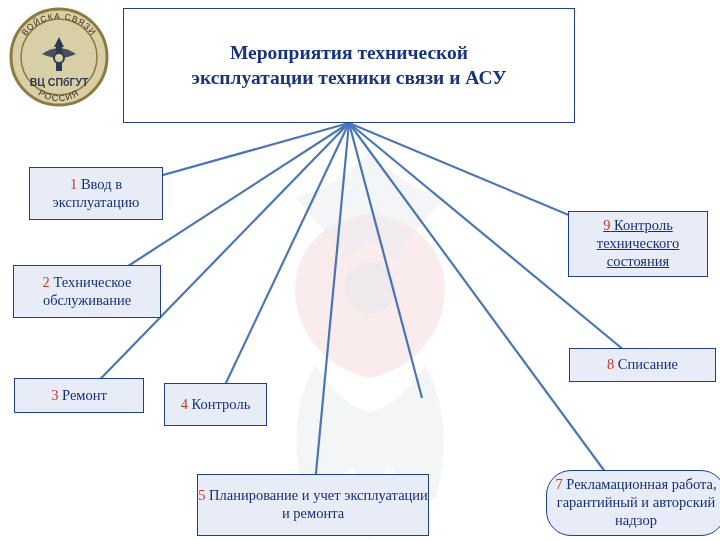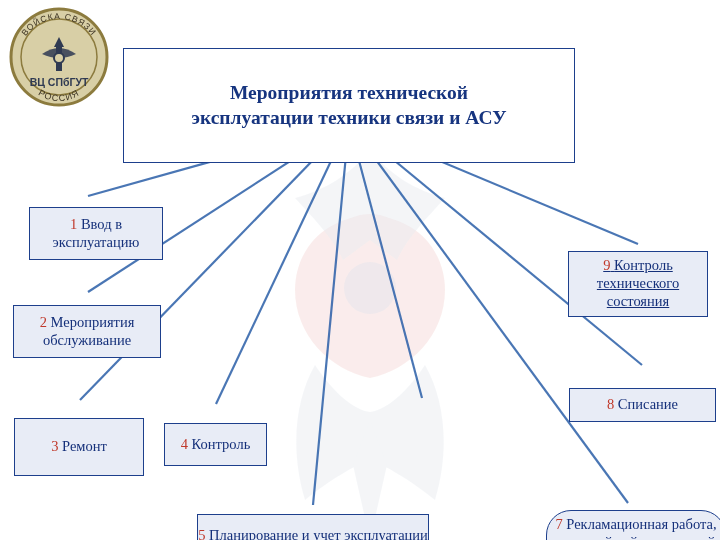--- a/index.html
+++ b/index.html
@@ -55,38 +55,37 @@
     border: 1px solid #1d3f8c;
     background: #e8ecf6;
     color: #15307a;
     font-size: 14.5px;
     line-height: 1.22;
     text-align: center;
     display: flex;
     align-items: center;
     justify-content: center;
     padding: 2px 0;
-    margin-top: 40px;
   }
   #title-box {
     left: 123px;
     top: 8px;
     width: 452px;
     height: 115px;
     background: #ffffff;
     border: 1px solid #1d3f8c;
     color: #16347f;
     font-size: 19.5px;
     font-weight: bold;
     line-height: 1.25;
     z-index: 5;
   }
   #b1 { left: 29px;  top: 167px; width: 134px; height: 53px; }
   #b2 { left: 13px;  top: 265px; width: 148px; height: 53px; }
-  #b3 { left: 14px;  top: 378px; width: 130px; height: 58px; }
+  #b3 { left: 14px;  top: 378px; width: 130px; height: 35px; }
   #b4 { left: 164px; top: 383px; width: 103px; height: 43px; }
   #b5 { left: 197px; top: 474px; width: 232px; height: 62px; }
   #b6 { left: 329px; top: 366px; width: 186px; height: 63px; }
   #b7 { left: 546px; top: 470px; width: 180px; height: 66px; border-radius: 25px; }
   #b8 { left: 569px; top: 348px; width: 147px; height: 34px; }
   #b9 { left: 568px; top: 211px; width: 140px; height: 66px; text-decoration: underline; }
   .num { color: #c0392b; }
 </style>
 </head>
 <body>
@@ -151,21 +150,21 @@
     </div>
   </div>
 
   <div class="box" id="b1">
     <div><span class="num">1</span>
     <span>Ввод в эксплуатацию</span></div>
   </div>
 
   <div class="box" id="b2">
     <div><span class="num">2</span>
-    <span>Мероприятия обслуживание</span></div>
+    <span>Техническое обслуживание</span></div>
   </div>
 
   <div class="box" id="b3">
     <div><span class="num">3</span>
     <span>Ремонт</span></div>
   </div>
 
   <div class="box" id="b4">
     <div><span class="num">4</span>
     <span>Контроль</span></div>

